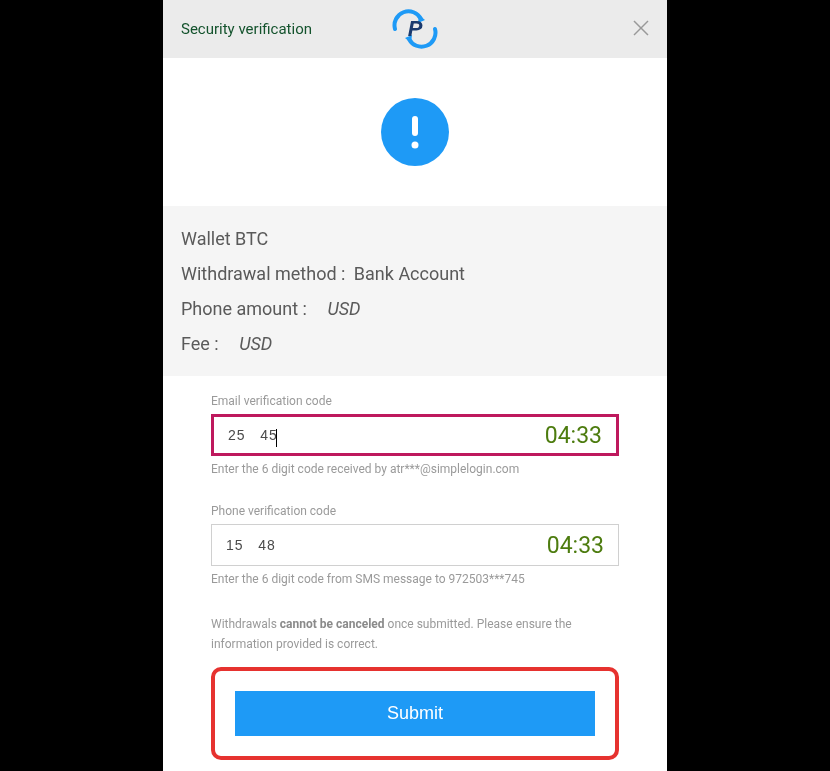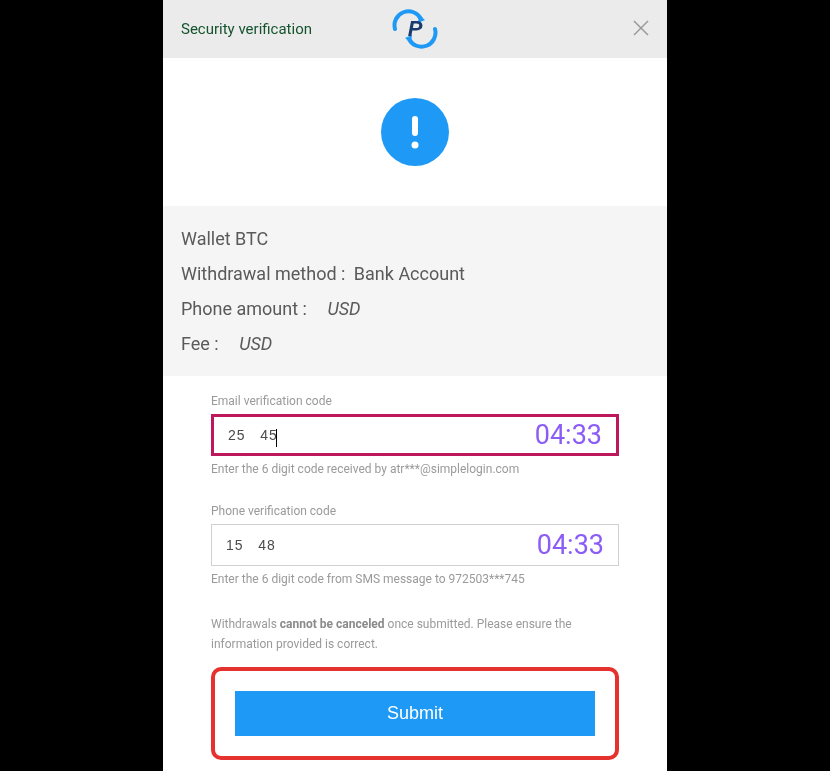--- a/index.html
+++ b/index.html
@@ -129,22 +129,22 @@
     }
     .text-cursor {
       position: absolute;
       width: 1px;
       height: 18px;
       background: #000;
       left: 62px;
       top: 12px;
     }
     .timer {
-      color: #8b5cf6;
-      font-size: 27px;
+      color: #4d7c0f;
+      font-size: 23px;
       font-weight: 400;
     }
     .helper-text {
       color: #9a9a9a;
       font-size: 12px;
       margin-top: 6px;
     }
     .warning-text {
       color: #9a9a9a;
       font-size: 12px;

